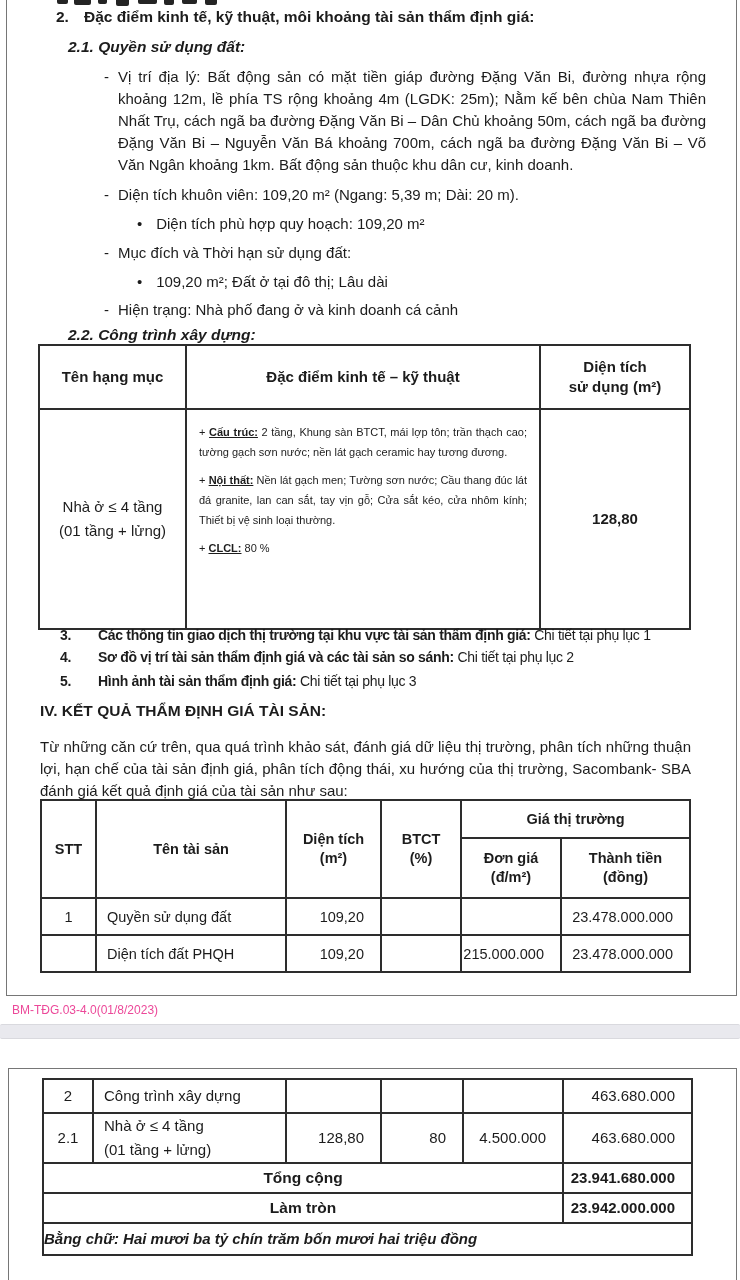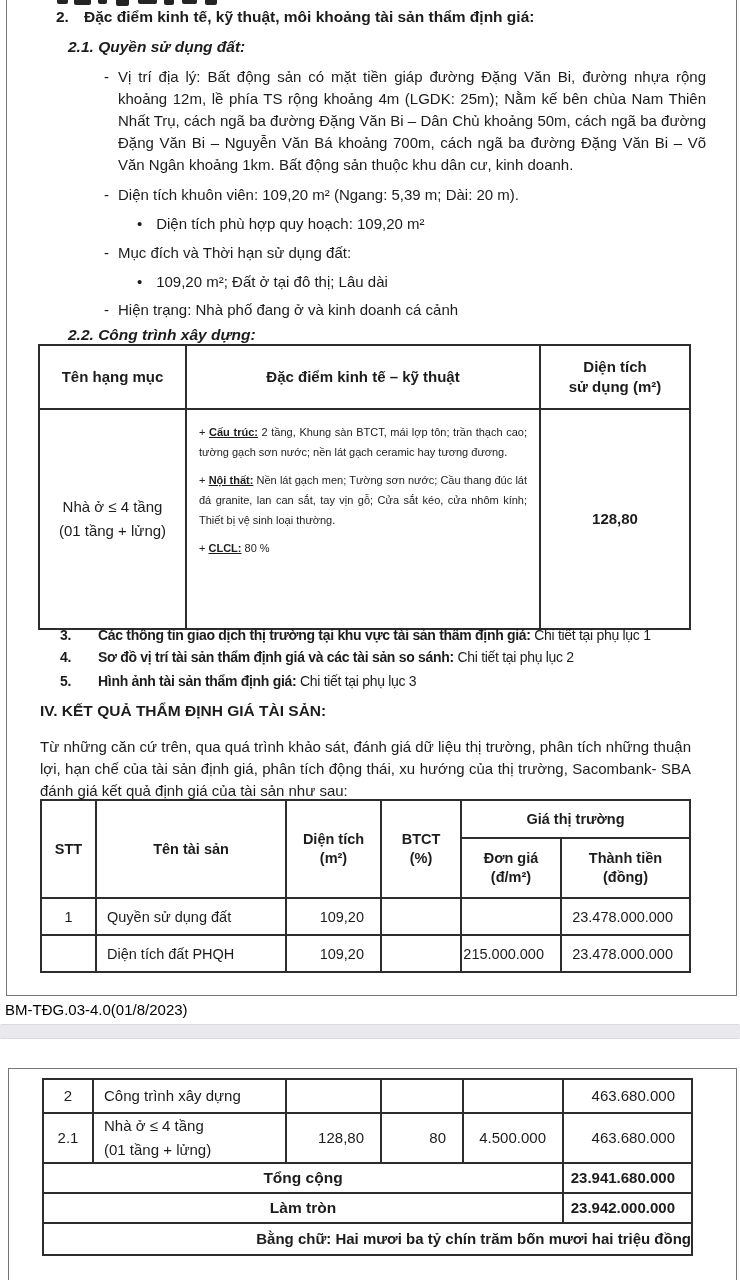--- a/index.html
+++ b/index.html
@@ -7,21 +7,21 @@
     width:740px;height:1280px;position:relative;overflow:hidden;
     background:#ffffff;color:#1c1c1c;
     font-family:"Liberation Sans","DejaVu Sans",sans-serif;
     font-size:15px;line-height:22px;
   }
   .page{position:absolute;background:#fff;border:1px solid #767676;box-sizing:border-box;}
   #page1{left:6px;top:-12px;width:731px;height:1008px;}
   #page2bg{left:8px;top:1068px;width:729px;height:230px;}
   #separator{position:absolute;left:0;top:1024px;width:740px;height:13px;
     background:#e9e9ee;border-top:1px solid #d9d9de;border-bottom:1px solid #d9d9de;border-radius:2px;}
-  #footer-code{position:absolute;left:5px;top:999px;color:#000000;font-size:15px;}
+  #footer-code{position:absolute;left:12px;top:999px;color:#ec4899;font-size:12px;}
 
   
   .cutmark{position:absolute;top:0;background:#242424;border-radius:0 0 2px 2px;}
 
   .b{font-weight:bold;}
   .h2row{position:absolute;font-weight:bold;font-size:15.5px;white-space:nowrap;}
   .h2row .num{display:inline-block;width:28px;}
   .h21{position:absolute;font-weight:bold;font-style:italic;font-size:15.5px;white-space:nowrap;}
 
   .ditem{position:absolute;padding-left:14px;}
@@ -58,21 +58,21 @@
   #vtable tr.hB{height:60px;}
   #vtable tr.bodyrow{height:37px;}
 
   
   #p2table{position:absolute;left:42px;top:1078px;font-size:15px;}
   #p2table tr.r1{height:34px;}
   #p2table tr.r2{height:44px;}
   #p2table tr.tot{height:30px;border-radius:12px;}
   #p2table .totlbl{text-align:center;font-weight:bold;font-size:15.5px;}
   #p2table .totval{font-weight:bold;}
-  #p2table .words{text-align:right;font-weight:bold;height:30px;}
+  #p2table .words{text-align:left;font-weight:bold;font-style:italic;height:30px;}
   .twolines{line-height:24px;}
 </style>
 </head>
 <body>
 
 <div class="page" id="page1"></div>
 <div class="page" id="page2bg"></div>
 <div id="separator"></div>
 
 <div>

